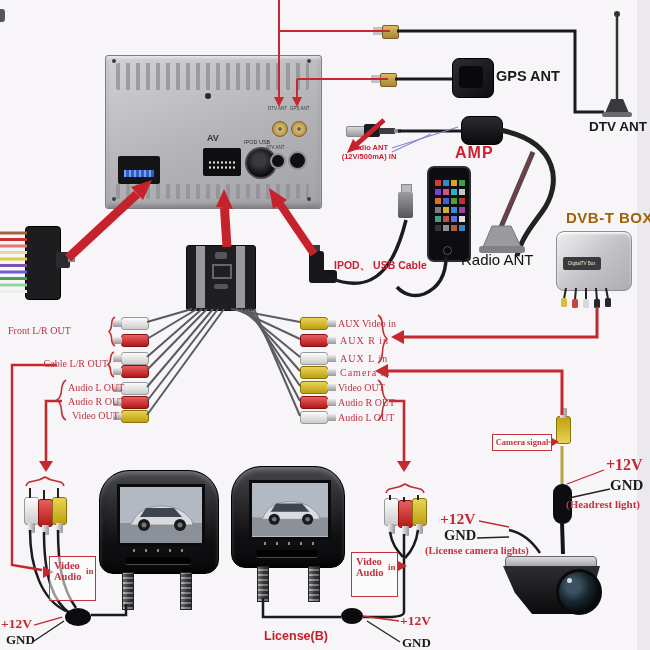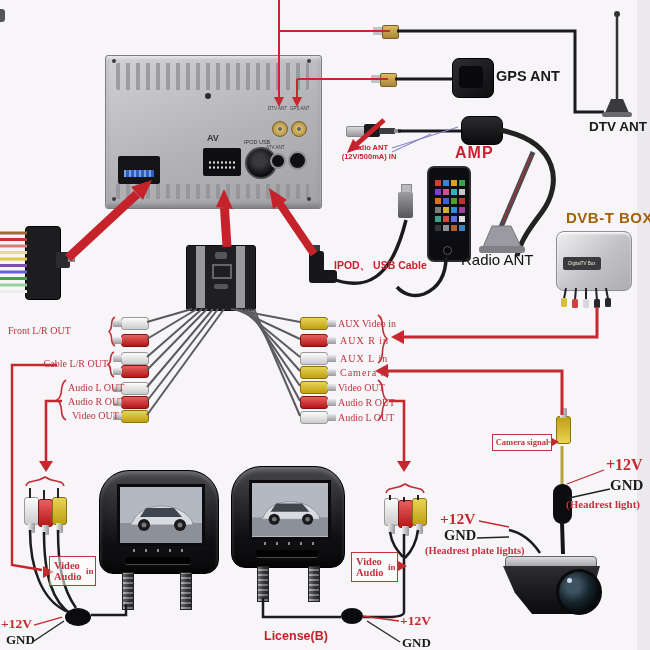--- a/index.html
+++ b/index.html
@@ -17,21 +17,21 @@
      background:linear-gradient(#ececee,#97979b);border-radius:1px}
   .plug-h.tr:before{left:auto;right:-9px}
   .plug-v{position:absolute;width:13px;height:26px;border-radius:3px;z-index:2}
   .plug-v:before{content:"";position:absolute;left:3px;bottom:-9px;width:7px;height:10px;
      background:linear-gradient(90deg,#ececee,#97979b);border-radius:1px}
   .c-w{background:linear-gradient(#fcfcfc,#cccccc);border:1px solid #999}
   .c-r{background:linear-gradient(#e86060,#b51717);border:1px solid #841010}
   .c-y{background:linear-gradient(#e8d455,#bfa011);border:1px solid #8a7306}
   
   .vabox{position:absolute;z-index:6;border:1.5px solid #c5323e;color:#c5323e;background:rgba(255,255,255,.55);
-     font-family:"Liberation Serif",serif;font-weight:bold;font-size:10.5px;line-height:11px;padding:3px 14px 3px 4px}
+     font-family:"Liberation Serif",serif;font-weight:bold;font-size:10.5px;line-height:11px;padding:3px 14px 18px 4px}
   .vabox .in{position:absolute;right:2px;top:9px;font-size:9px}
   .post{position:absolute;width:10px;background:linear-gradient(90deg,#a2a2a6,#55555a 55%,#36363a);
      background-image:repeating-linear-gradient(0deg,rgba(255,255,255,.25) 0 2px,rgba(0,0,0,.35) 2px 5px),
      linear-gradient(90deg,#a2a2a6,#55555a 55%,#36363a);border:1px solid #222;z-index:2}
   .monitor{position:absolute;background:linear-gradient(#46464b,#101013 70%,#0a0a0c);
      border:1px solid #000;border-radius:30px 30px 14px 14px;z-index:2;
      box-shadow:inset 0 3px 4px rgba(255,255,255,.25), inset 0 -4px 6px rgba(0,0,0,.6)}
   .screen{position:absolute;border:3px solid #0b0b0d;background:#b3b9c2;z-index:3}
   .dots{position:absolute;height:5px;z-index:3;background-image:radial-gradient(circle,#8a8a8e 1.2px,transparent 1.5px);background-size:12px 5px}
   .slot{position:absolute;height:7px;background:#030303;border-radius:3px;border-bottom:1px solid #4a4a4e;z-index:3}
@@ -228,21 +228,21 @@
   <div class="abs" style="left:503px;top:566px;width:97px;height:48px;z-index:2;
        background:linear-gradient(#2e2e32,#0a0a0c);clip-path:polygon(0% 0%,100% 0%,86% 100%,30% 100%,12% 55%)"></div>
   <div class="abs" style="left:556px;top:569px;width:40px;height:40px;border-radius:50%;z-index:3;
        background:radial-gradient(circle at 35% 35%, #3d5260 0 18%, #17252d 45%, #05090c 75%);border:3px solid #0a0a0a"></div>
   <div class="abs" style="left:567px;top:578px;width:5px;height:5px;border-radius:50%;background:#cfe0ea;z-index:4"></div>
   <div class="lbl serif" style="left:606px;top:456px;font-size:16px;font-weight:bold;color:#c5282f">+12V</div>
   <div class="lbl serif" style="left:610px;top:477px;font-size:15px;font-weight:bold;color:#1a1a1a">GND</div>
   <div class="lbl serif" style="left:566px;top:498px;font-size:11px;font-weight:bold;color:#c5323e">(Headrest light)</div>
   <div class="lbl serif" style="left:440px;top:510px;font-size:15.5px;font-weight:bold;color:#c5282f">+12V</div>
   <div class="lbl serif" style="left:444px;top:527px;font-size:14.5px;font-weight:bold;color:#1a1a1a">GND</div>
-  <div class="lbl serif" style="left:425px;top:545px;font-size:10.5px;font-weight:bold;color:#c5323e">(Headrest plate lights)</div>
+  <div class="lbl serif" style="left:425px;top:545px;font-size:10.5px;font-weight:bold;color:#c5323e">(License camera lights)</div>
 
   <div class="lbl serif" style="left:1px;top:616px;font-size:13.5px;font-weight:bold;color:#c5282f">+12V</div>
   <div class="lbl serif" style="left:6px;top:632px;font-size:13px;font-weight:bold;color:#1a1a1a">GND</div>
   <div class="lbl serif" style="left:400px;top:613px;font-size:13.5px;font-weight:bold;color:#c5282f">+12V</div>
   <div class="lbl serif" style="left:402px;top:635px;font-size:13px;font-weight:bold;color:#1a1a1a">GND</div>
 
   <svg class="layer" width="650" height="650">
 
     <g stroke-width="3">
       <line x1="0" y1="233" x2="27" y2="233" stroke="#a2663c"></line>

